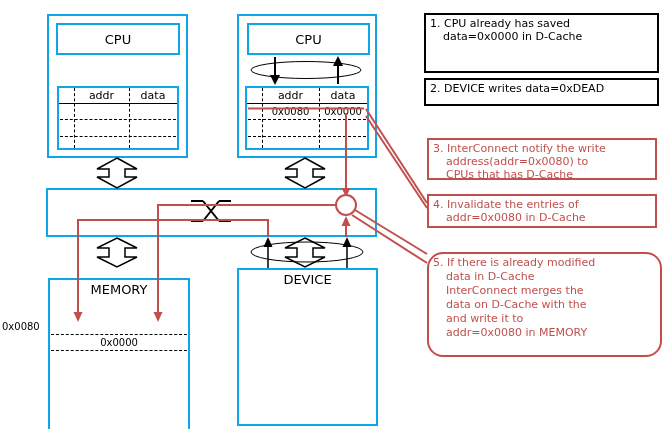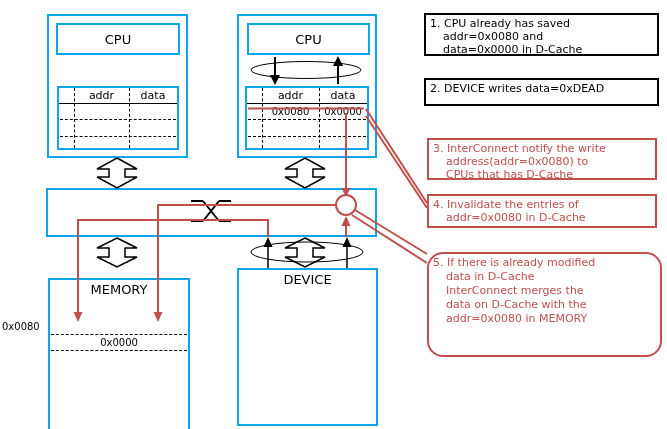--- a/index.html
+++ b/index.html
@@ -62,42 +62,42 @@
     <div class="abs hdash" style="top:54px;"></div>
     <div class="abs hdash" style="top:70px;"></div>
     <div class="abs ctr smalltxt" style="left:0;right:0;top:57px;">0x0000</div>
   </div>
   <div class="abs smalltxt" style="left:2px;top:321px;width:42px;">0x0080</div>
 
   <div class="abs blk" style="left:237px;top:268px;width:141px;height:158px;">
     <div class="ctr lbl" style="margin-top:2px;">DEVICE</div>
   </div>
 
-  <div class="abs notebox" id="note1" style="left:424px;top:13px;width:235px;height:43px;">
+  <div class="abs notebox" id="note1" style="left:424px;top:13px;width:235px;height:60px;">
     <div class="ln">1. CPU already has saved</div>
-    <div class="ln cont">addr=0x0080 and</div>
     <div class="ln cont">data=0x0000 in D-Cache</div>
   </div>
   <div class="abs notebox" id="note2" style="left:424px;top:78px;width:235px;height:28px;">
     <div class="ln">2. DEVICE writes data=0xDEAD</div>
   </div>
   <div class="abs notebox red" id="note3" style="left:427px;top:138px;width:230px;height:42px;">
     <div class="ln">3. InterConnect notify the write</div>
     <div class="ln cont">address(addr=0x0080) to</div>
     <div class="ln cont">CPUs that has D-Cache</div>
   </div>
   <div class="abs notebox red" id="note4" style="left:427px;top:194px;width:230px;height:34px;">
     <div class="ln">4. Invalidate the entries of</div>
     <div class="ln cont">addr=0x0080 in D-Cache</div>
   </div>
   <div class="abs notebox red" id="note5" style="left:427px;top:252px;width:235px;height:105px;border-radius:16px;">
     <div class="ln">5. If there is already modified</div>
     <div class="ln cont">data in D-Cache</div>
     <div class="ln cont">InterConnect merges the</div>
     <div class="ln cont">data on D-Cache with the</div>
+    <div class="ln cont">and write it to</div>
     <div class="ln cont">addr=0x0080 in MEMORY</div>
   </div>
 
   <svg width="667" height="429" viewBox="0 0 667 429">
 
     <g fill="#fff" stroke="#000" stroke-width="1.5">
       <polygon points="117,158 137,169 125,169 125,177 137,177 117,188 97,177 109,177 109,169 97,169"></polygon>
       <polygon points="305,158 325,169 313,169 313,177 325,177 305,188 285,177 297,177 297,169 285,169"></polygon>
       <polygon points="117,238 137,248 125,248 125,257 137,257 117,267 97,257 109,257 109,248 97,248"></polygon>
       <polygon points="305,238 325,248 313,248 313,257 325,257 305,267 285,257 297,257 297,248 285,248"></polygon>

